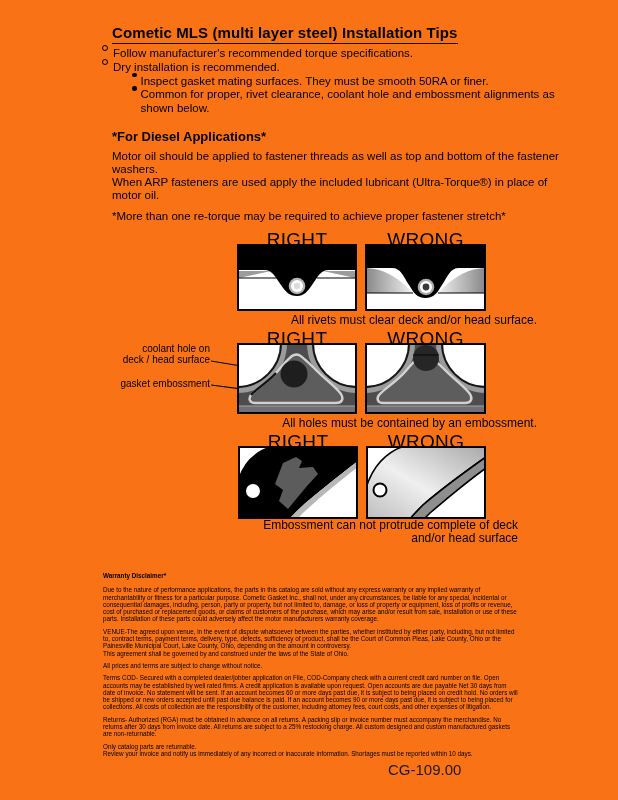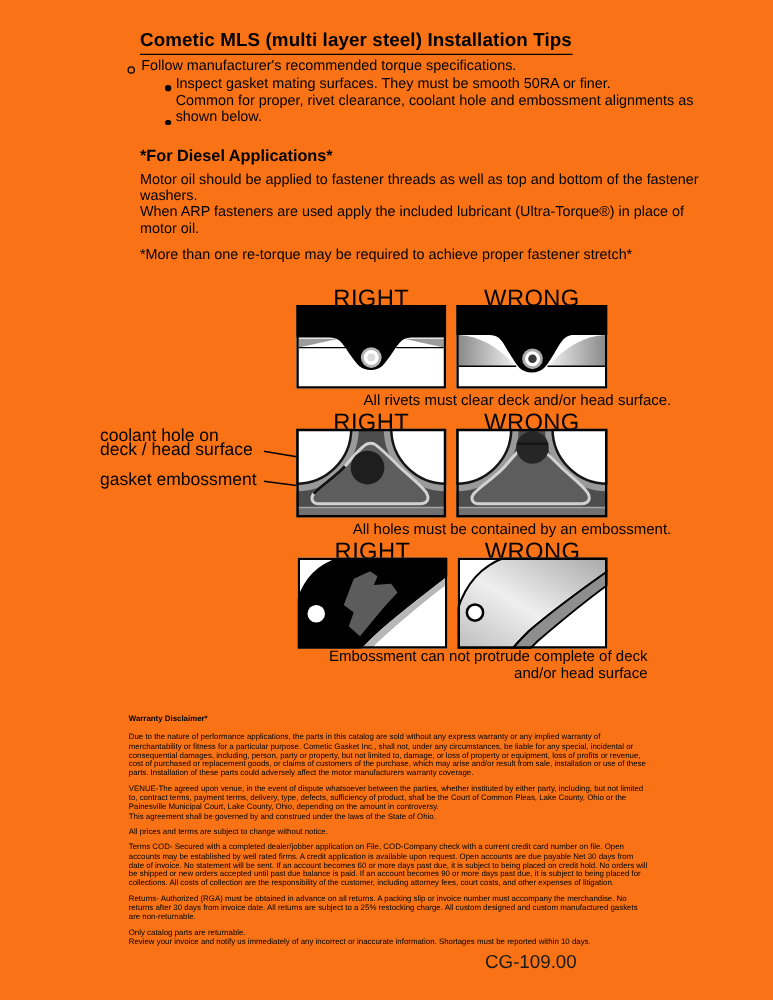--- a/index.html
+++ b/index.html
@@ -8,53 +8,57 @@
     font-family:Liberation Sans, sans-serif;color:#000;
     overflow:hidden;margin:0 auto;
   }
   .abs{position:absolute;}
   .pre{white-space:pre-line;}
   .doc-title{
     left:112px;top:24px;font-size:15px;font-weight:bold;
     border-bottom:1.6px solid #000;padding-bottom:2px;letter-spacing:0.1px;
   }
   .tips{left:102px;top:47px;width:470px;font-size:11.5px;line-height:13.8px;}
-  .tip{display:flex;align-items:flex-end;}
+  .tip{display:flex;align-items:flex-start;}
   .tip.lvl2{margin-left:30px;}
   .marker-o{
     width:4px;height:4px;border:1px solid #000;border-radius:50%;
     display:inline-block;flex:0 0 auto;margin-right:5px;position:relative;top:-2px;
   }
   .marker-f{
     width:4.5px;height:4.5px;background:#000;border-radius:50%;
     display:inline-block;flex:0 0 auto;margin-right:4px;position:relative;top:-2px;
   }
-  .diesel{left:112px;top:118px;width:460px;font-size:11.5px;line-height:13px;}
+  .diesel{left:112px;top:130px;width:460px;font-size:11.5px;line-height:13px;}
   .diesel h2{font-size:13px;font-weight:bold;margin:0 0 7px 0;}
   .diesel p{margin:0 0 8px 0;}
   .fig-label{font-size:19px;font-weight:normal;text-align:center;letter-spacing:0.3px;}
   .fig-box{line-height:0;}
   .fig-caption{font-size:12px;line-height:13px;text-align:right;}
-  .ann{font-size:14px;line-height:11.2px;text-align:left;}
+  .ann{font-size:10px;line-height:11.2px;text-align:right;}
   .disclaimer{left:103px;top:572px;width:416px;font-size:6.3px;line-height:7.3px;}
   .disclaimer .d-head{font-weight:bold;margin:0 0 7px 0;}
   .disclaimer p{margin:0 0 5px 0;}
   .footer-code{left:388px;top:761px;font-size:15px;color:#1a1a1a;text-align:center;}
 </style>
 </head>
 <body>
 
 <div class="page">
 
   <div class="abs doc-title">Cometic MLS (multi layer steel) Installation Tips</div>
 
   <div class="abs tips">
     <div class="tip lvl1">
       <span class="marker-o"></span>
       <span>Follow manufacturer's recommended torque specifications.</span>
+    </div>
+    <div class="tip lvl1">
+      <span class="marker-o"></span>
+      <span>Dry installation is recommended.</span>
     </div>
     <div class="tip lvl2">
       <span class="marker-f"></span>
       <span>Inspect gasket mating surfaces.  They must be smooth 50RA or finer.</span>
     </div>
     <div class="tip lvl2">
       <span class="marker-f"></span>
       <span>Common for proper, rivet clearance, coolant hole and embossment alignments as shown below.</span>
     </div>
   </div>

